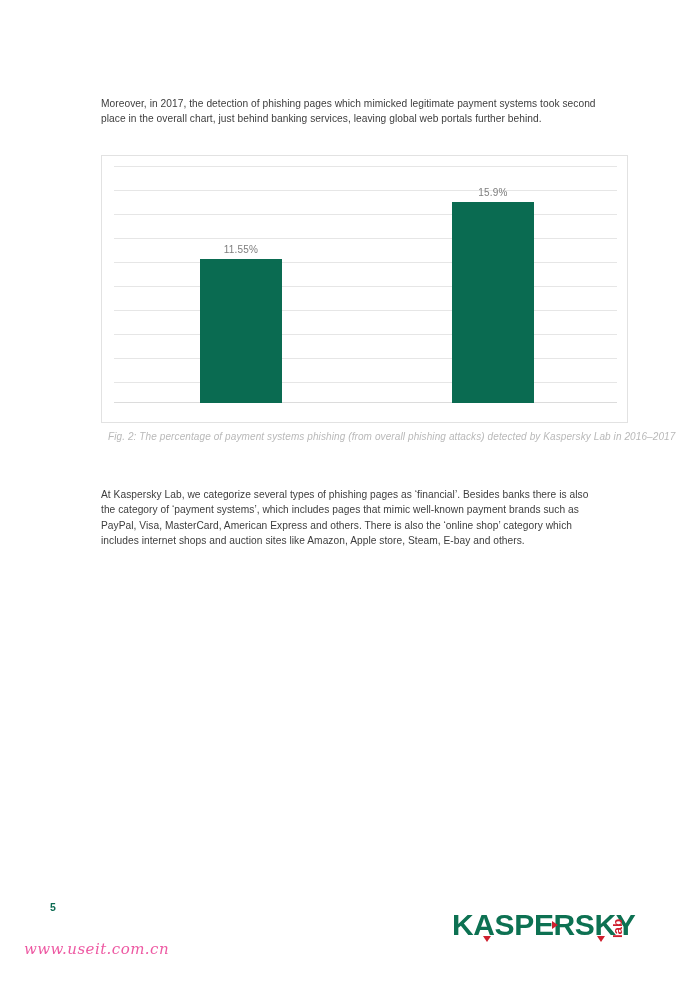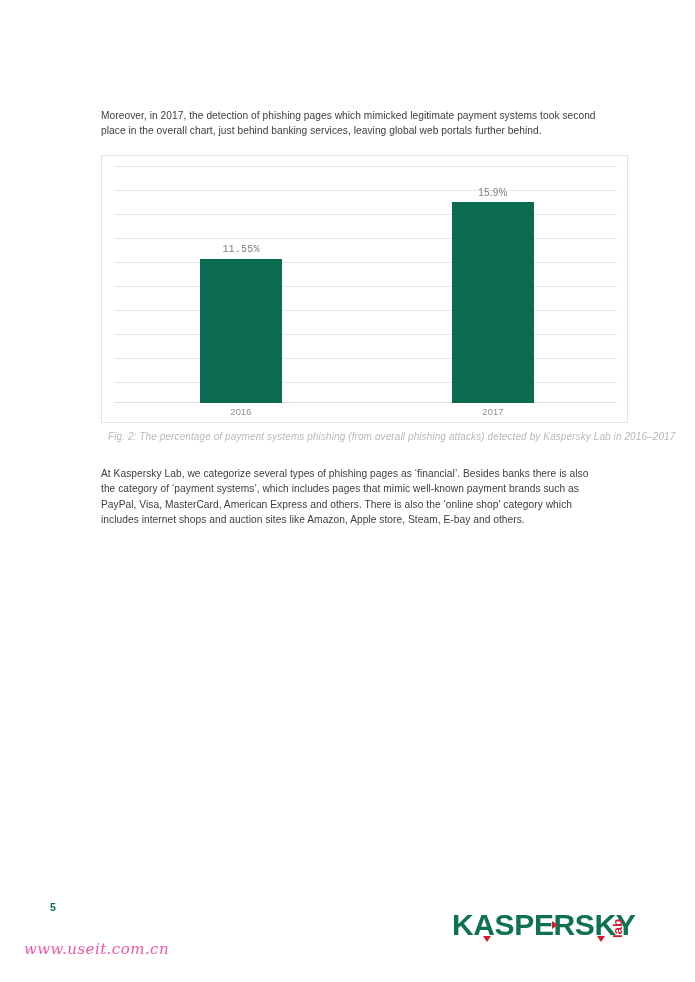--- a/index.html
+++ b/index.html
@@ -24,21 +24,21 @@
 
   
   .content {
     position: absolute;
     left: 101px;
     top: 96px;
     width: 497px;
   }
 
   p.para {
-    margin: 12px 0 18px 0;
+    margin: 0 0 18px 0;
     font-size: 10.2px;
     line-height: 15.3px;
     color: #3d3d3d;
     letter-spacing: 0.005em;
     text-align: left;
   }
 
   
   .chart-wrap {
     position: absolute;
@@ -90,21 +90,21 @@
   .bar.b2017 { left: 338px; width: 82px; }
 
   .bar-value {
     position: absolute;
     font-size: 10px;
     color: #7d7d7d;
     text-align: center;
     width: 82px;
     letter-spacing: 0.02em;
   }
-  .bar-value.v2016 { left: 86px; font-family: Liberation Mono, monospace; }
+  .bar-value.v2016 { left: 86px; }
   .bar-value.v2017 { left: 338px; }
 
   .xlabels {
     position: absolute;
     left: 0;
     right: 0;
     top: 241px;
     height: 20px;
   }
   .xlabel {
@@ -225,31 +225,27 @@
       </div>
 
       <div class="bars">
         <div class="bar b2016" style="height:144px;"></div>
         <div class="bar b2017" style="height:201px;"></div>
       </div>
 
       <div class="bar-value v2016" style="top:78px;">11.55%</div>
       <div class="bar-value v2017" style="top:21px;">15.9%</div>
 
-      <div class="xlabels">
-        <div class="xlabel x2016">2016</div>
-        <div class="xlabel x2017">2017</div>
-      </div>
 
     </div>
   </div>
 
   <div class="caption">Fig. 2: The percentage of payment systems phishing (from overall phishing attacks) detected by Kaspersky Lab in 2016–2017</div>
 
-  <div class="content" style="top:454px;">
+  <div class="content" style="top:487px;">
     <p class="para">At Kaspersky Lab, we categorize several types of phishing pages as ‘financial’. Besides banks there is also the category of ‘payment systems’, which includes pages that mimic well-known payment brands such as PayPal, Visa, MasterCard, American Express and others. There is also the ‘online shop’ category which includes internet shops and auction sites like Amazon, Apple store, Steam, E-bay and others.</p>
   </div>
 
   <div class="page-number">5</div>
   <div class="watermark">www.useit.com.cn</div>
 
   <div class="logo">
     <div class="logo-text">KASPERSKY</div>
 
     <div class="tri" style="left:31px; top:28px; border-left:4px solid transparent; border-right:4px solid transparent; border-top:6px solid #cf1f2e;"></div>

